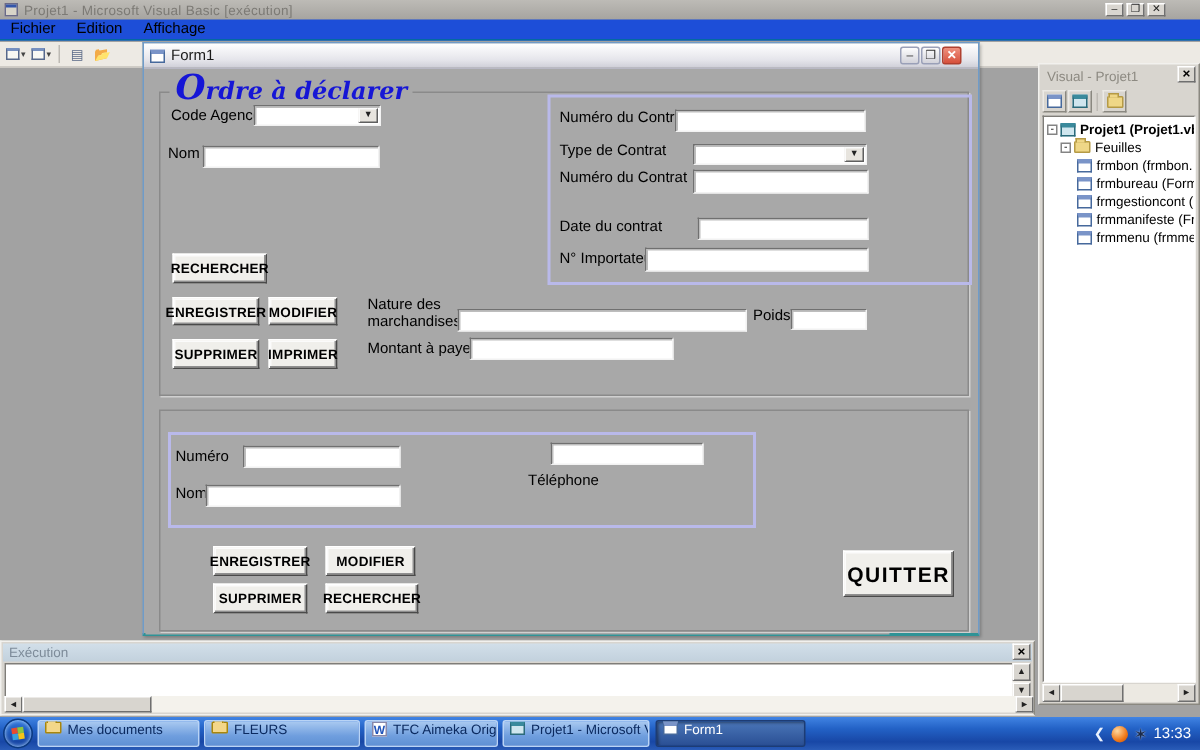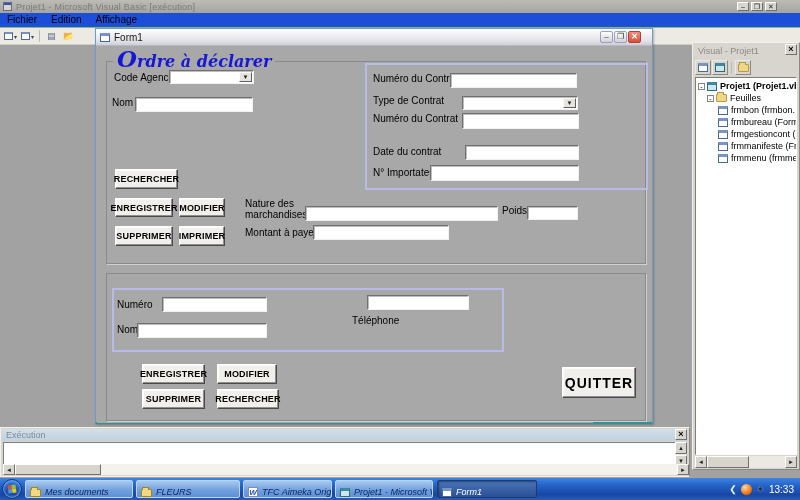--- a/index.html
+++ b/index.html
@@ -106,21 +106,21 @@
     background:linear-gradient(#4184e4,#2362c6 35%,#1847a6 75%,#2a5cb8); display:flex; align-items:center; }
   #startorb { position:absolute; left:2px; top:479px; width:20px; height:20px; border-radius:50%;
     background:radial-gradient(circle at 35% 30%, #a8d8f8, #3d7fe0 55%, #15складка 0), radial-gradient(circle at 35% 30%, #a8d8f8, #3d7fe0 55%, #154a9e);
     border:1px solid #0c3a80; box-shadow:inset 0 0 3px #bfe2ff; }
   .orbflag { position:absolute; left:5px; top:5px; width:8px; height:8px; display:grid;
     grid-template-columns:4px 4px; grid-template-rows:4px 4px; transform:rotate(-8deg); }
   .orbflag span:nth-child(1){background:#e84b2f;} .orbflag span:nth-child(2){background:#8cc63e;}
   .orbflag span:nth-child(3){background:#38a0dd;} .orbflag span:nth-child(4){background:#f5c518;}
   .taskbtn { position:absolute; top:480px; height:18px; border-radius:2px;
     background:linear-gradient(#a9c9f0,#6f9ede 60%,#5f90d4); border:1px solid #b9d4f6;
-    display:flex; align-items:flex-end; padding:0 4px; font-size:9px; color:#0b2a60; overflow:hidden; white-space:nowrap;font-style:italic; }
+    display:flex; align-items:flex-start; padding:0 4px; font-size:9px; color:#0b2a60; overflow:hidden; white-space:nowrap; }
   .taskbtn.active { background:linear-gradient(#39украин,#39628f 0) , linear-gradient(#4a76b8,#2a4f94); background:linear-gradient(#4a76b8,#2a4f94);
     border-color:#1d3c74; color:#fff; box-shadow:inset 1px 1px 2px rgba(0,0,0,.4); }
   .tico-folder { width:11px; height:8px; background:#f3d789; border:1px solid #a8860c; border-radius:1px; margin-right:4px; flex:none; position:relative; }
   .tico-folder:before { content:""; position:absolute; left:0; top:-3px; width:5px; height:2px; background:#f3d789; border:1px solid #a8860c; border-bottom:none; }
   .tico-word { width:10px; height:10px; background:#fff; border:1px solid #88a; color:#2255bb;
     font-size:8px; font-weight:bold; line-height:9px; text-align:center; margin-right:4px; flex:none; }
   .tico-vb { width:10px; height:9px; background:#cfe6ee; border:1px solid #2a6a7a; border-top:3px solid #3a8a9c; margin-right:4px; flex:none; }
   .tico-form { width:10px; height:9px; background:#fff; border:1px solid #46699c; border-top:3px solid #7a94c8; margin-right:4px; flex:none; }
   #tray { position:absolute; right:0; top:478px; height:22px; display:flex; align-items:center; gap:4px; padding:0 6px; }
   #trayarrow { color:#eaf2ff; font-size:9px; }

